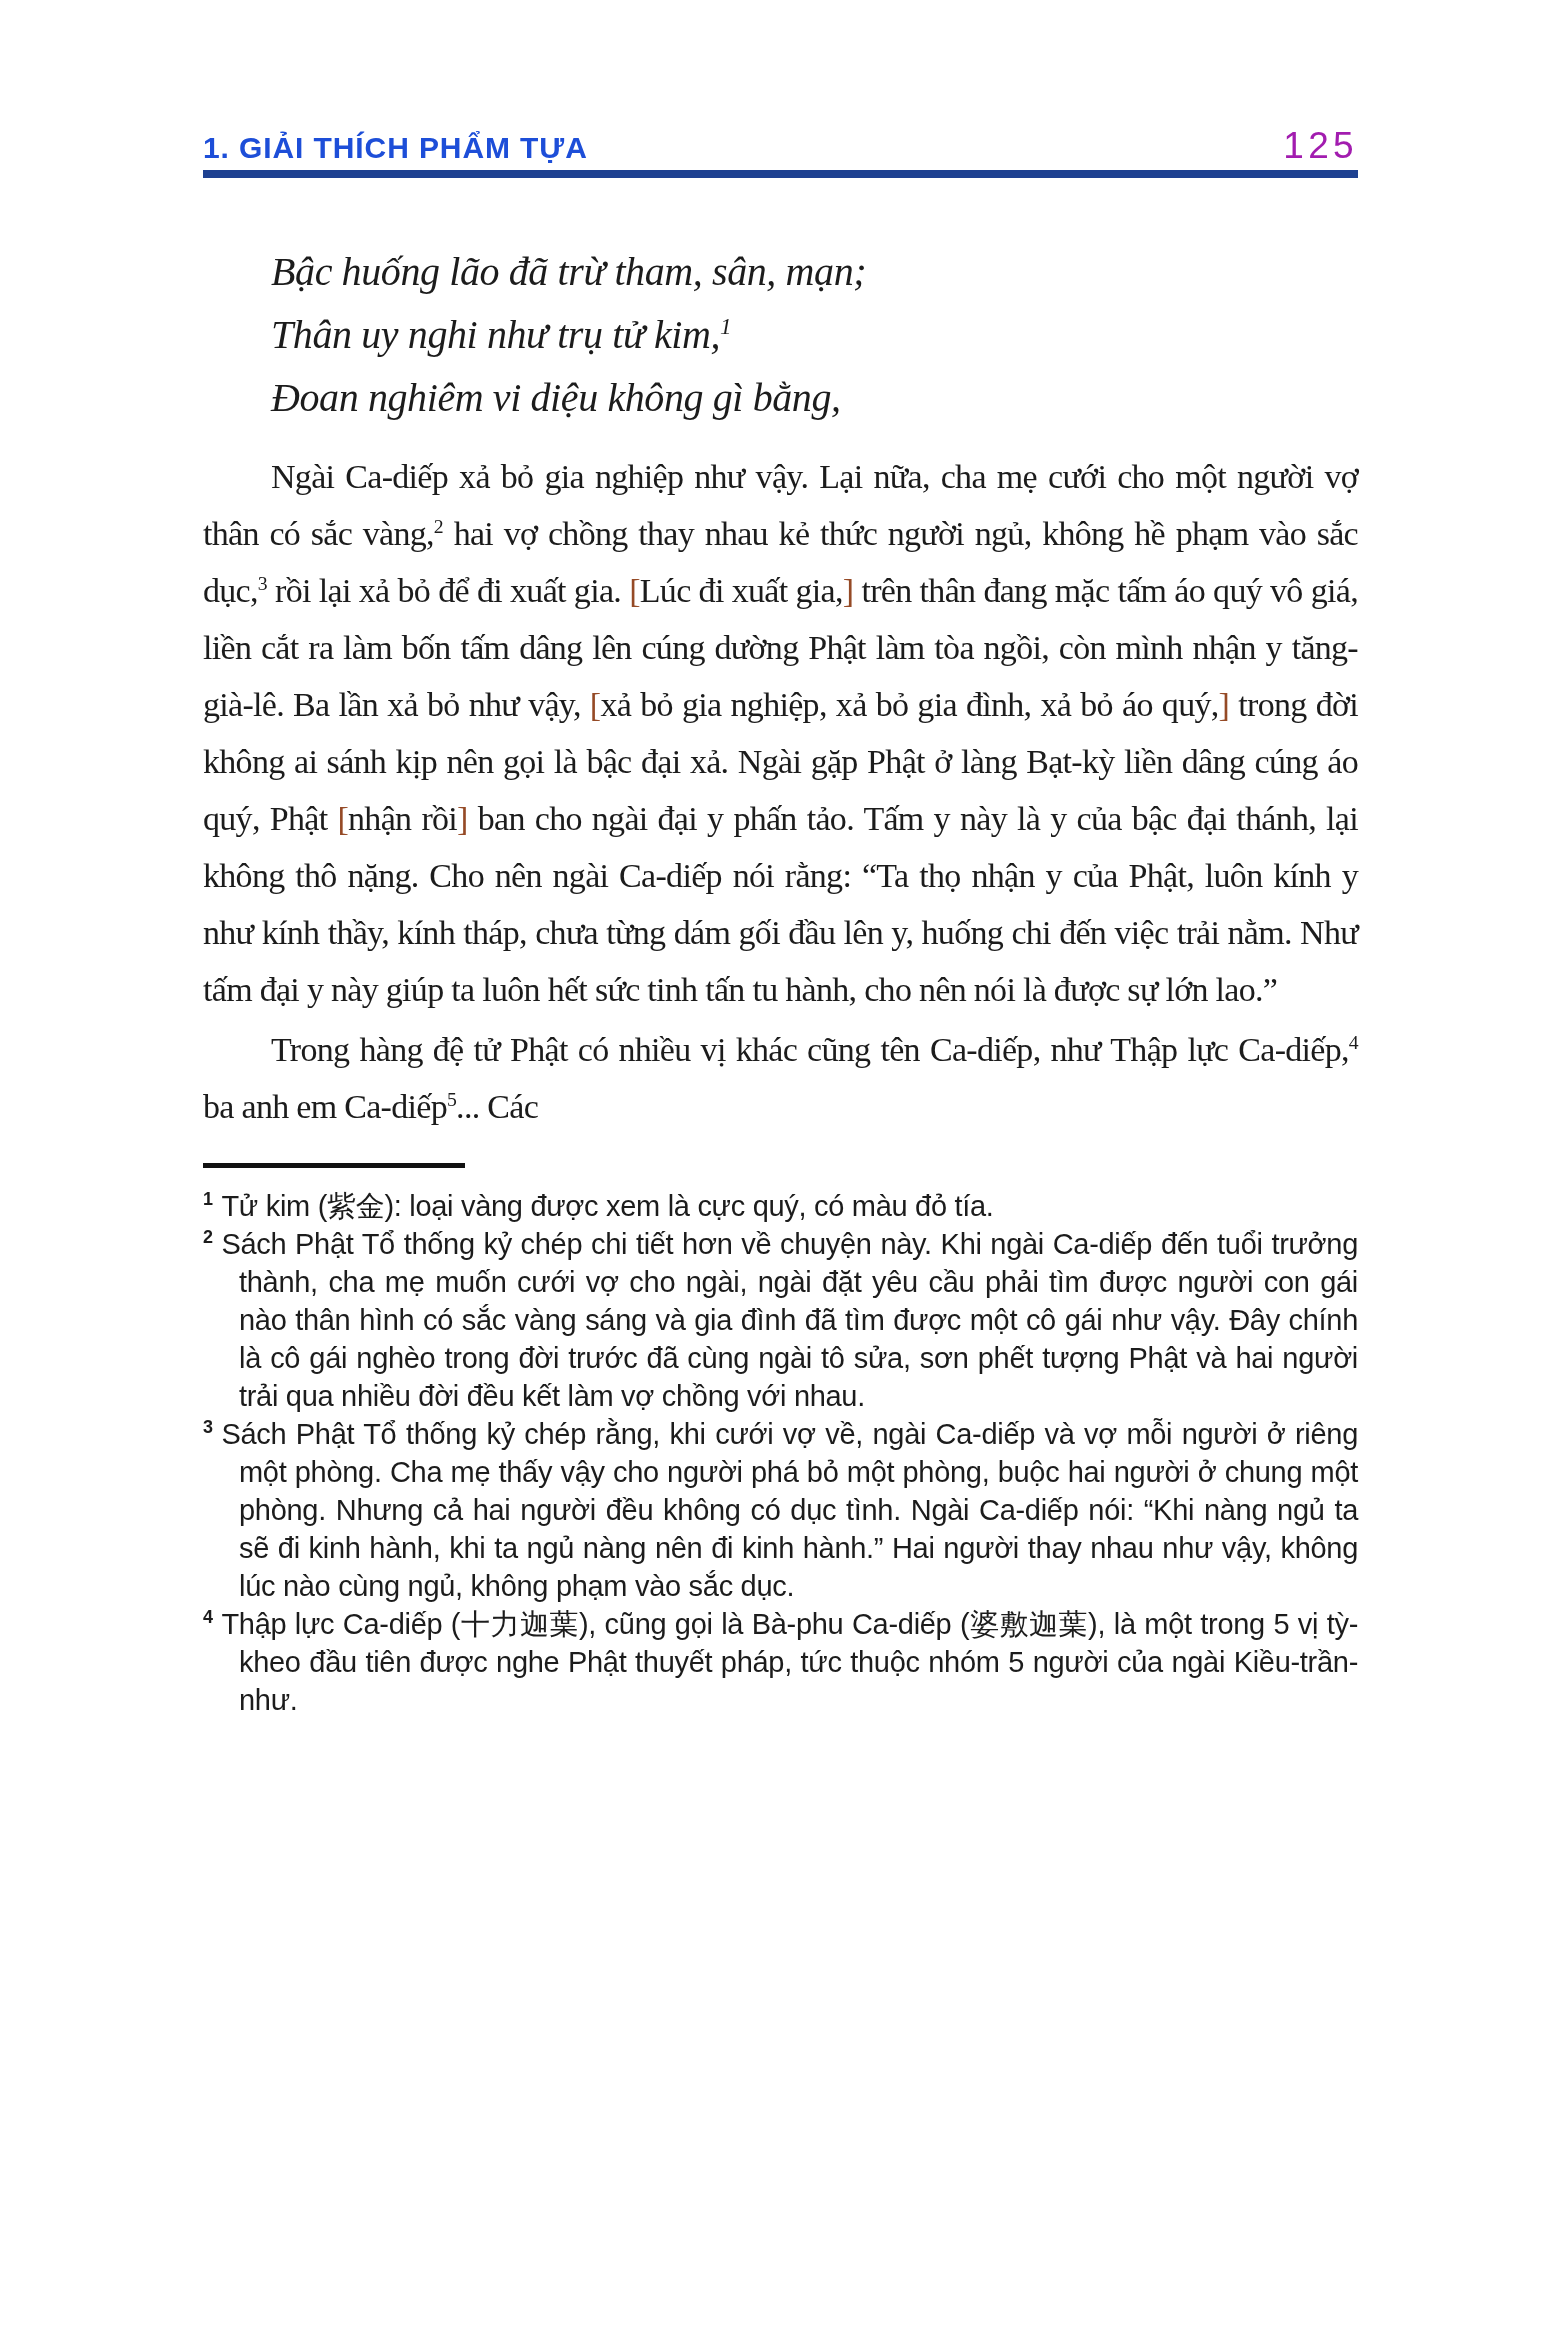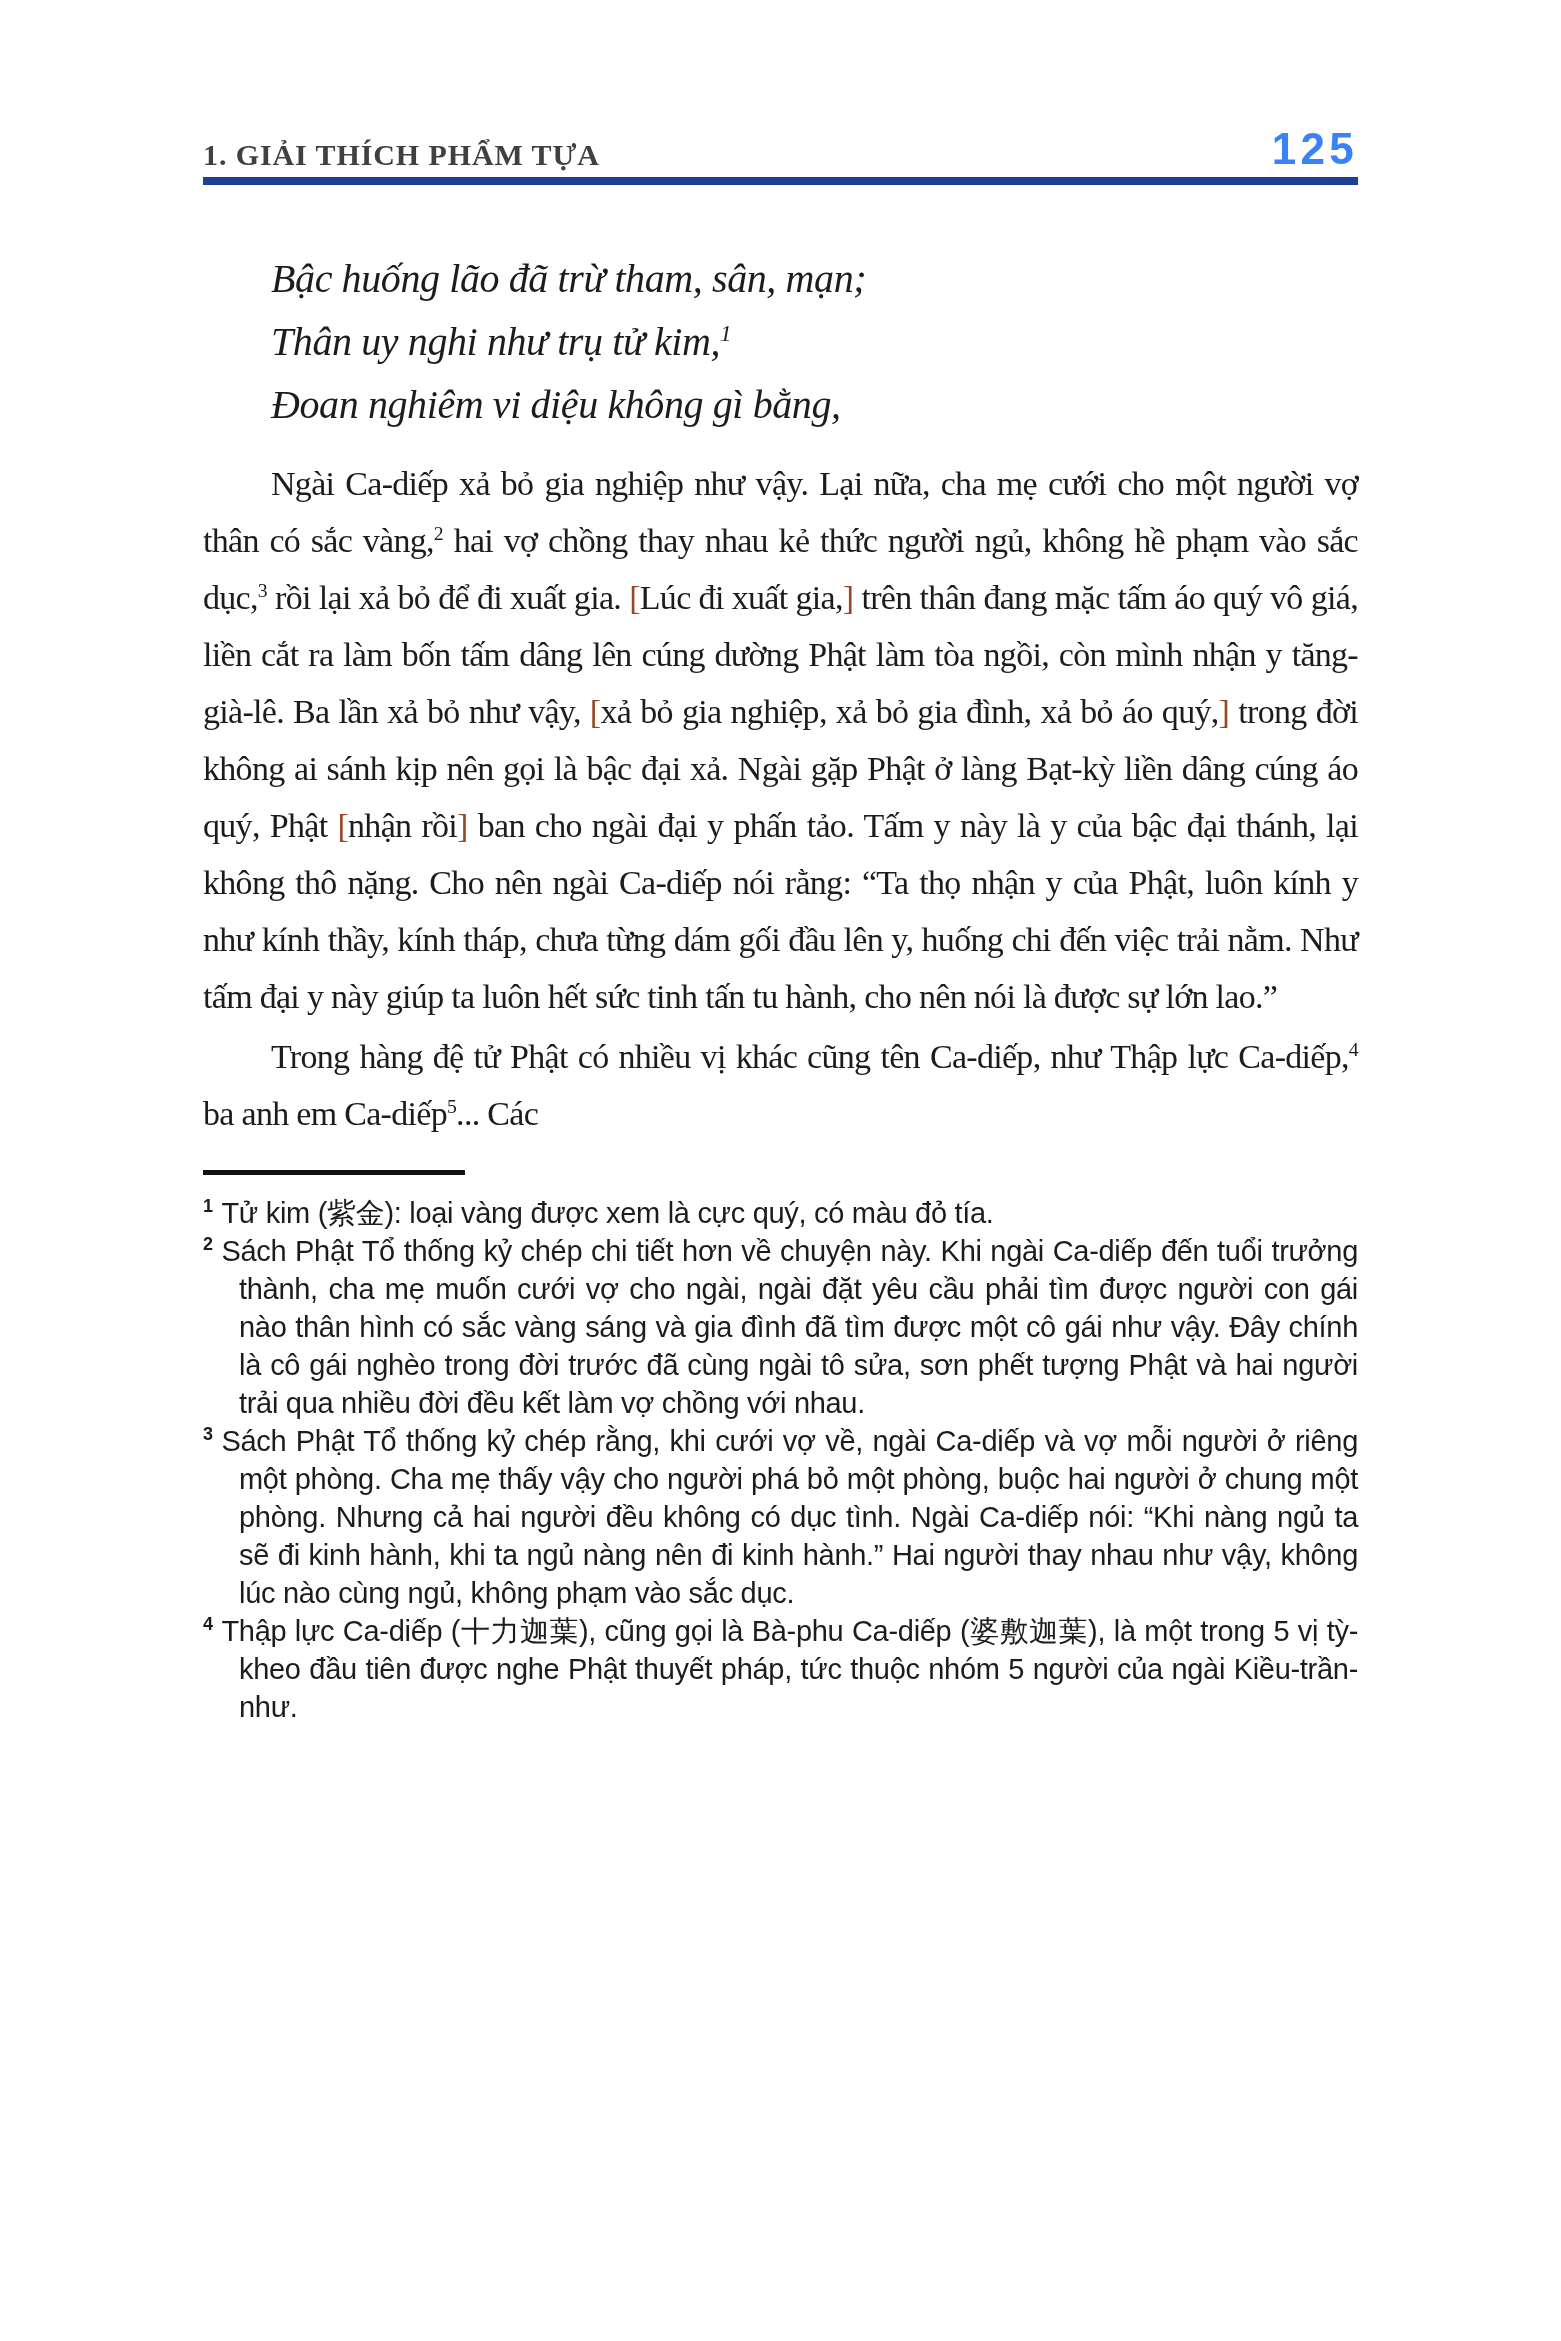--- a/index.html
+++ b/index.html
@@ -23,24 +23,24 @@
   }
   .running-head {
     font-family: "Liberation Sans", sans-serif;
     font-weight: bold;
     font-size: 30px;
     letter-spacing: 0.9px;
     line-height: 1.1;
   }
   .page-number {
     font-family: "Liberation Sans", sans-serif;
-    font-weight: bold;
-    font-size: 44px;
+    font-weight: normal;
+    font-size: 37px;
     letter-spacing: 4.3px;
-    color: #3b82f6;
+    color: #a21caf;
     line-height: 1.0;
   }
   .header-rule {
     height: 7.8px;
     margin-top: 6px;
     border: none;
   }
   
   .verse {
     margin: 62px 0 0 68px;
@@ -94,21 +94,21 @@
     vertical-align: super;
     padding-right: 8.7px;
   }
 </style>
 </head>
 <body>
 
 <div class="page">
 
   <div class="header-row">
-    <span class="running-head" style="color: #404040; font-family: Liberation Serif, serif;">1. GIẢI THÍCH PHẨM TỰA</span>
+    <span class="running-head" style="color: #1d4ed8;">1. GIẢI THÍCH PHẨM TỰA</span>
     <span class="page-number">125</span>
   </div>
   <div class="header-rule" style="background: rgb(30, 65, 145);"></div>
 
   <div class="verse" id="verse">
       <div>Bậc huống lão đã trừ tham, sân, mạn;</div>
       <div>Thân uy nghi như trụ tử kim,<sup class="fn-ref">1</sup></div>
       <div>Đoan nghiêm vi diệu không gì bằng,</div>
     </div>
 

